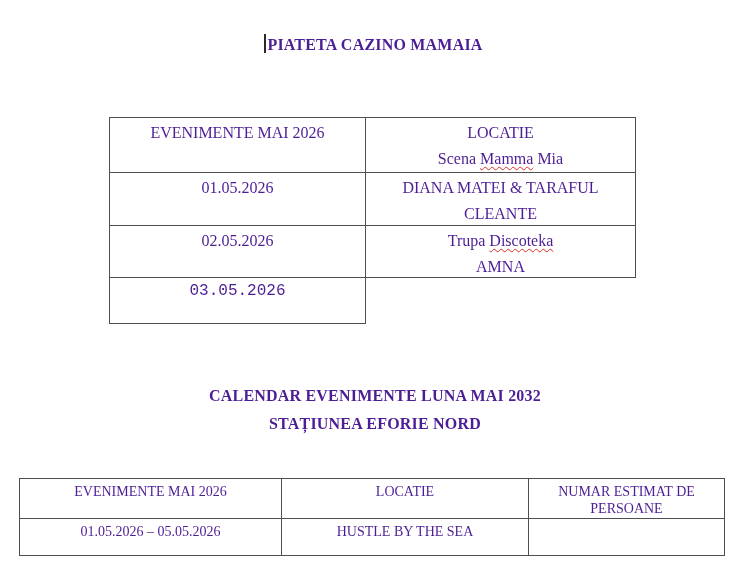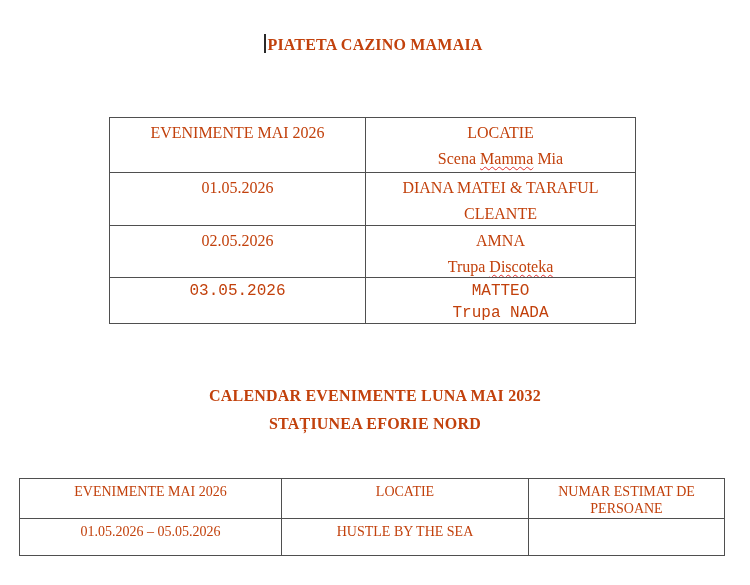--- a/index.html
+++ b/index.html
@@ -1,18 +1,18 @@
 <!DOCTYPE html>
 <html><head>
 <meta charset="utf-8">
 <style>
   html, body { margin:0; padding:0; background:#ffffff; }
   .page {
     position:relative; width:750px; height:585px; background:#ffffff;
-    font-family:"Liberation Serif","DejaVu Serif",serif; color:#c2410c;
+    font-family:"Liberation Serif","DejaVu Serif",serif; color:#4c1d95;
     overflow:hidden;
   }
   .doc-title {
     position:absolute; top:31px; left:0; width:750px; text-align:center;
     font-weight:bold; font-size:16px; line-height:27px; letter-spacing:0.2px;
   }
   .caret {
     position:absolute; left:264px; top:34px; width:1.5px; height:19px;
     background:#2a2a2a; z-index:3;
   }
@@ -72,29 +72,25 @@
     </div>
 
     <div class="cell">01.05.2026</div>
     <div class="cell">
       <div>DIANA MATEI &amp; TARAFUL CLEANTE</div>
 
     </div>
 
     <div class="cell">02.05.2026</div>
     <div class="cell">
+      <div><span>Trupa </span><span class="sq">Discoteka</span><span></span></div>
       <div>AMNA</div>
-      <div><span>Trupa </span><span class="sq">Discoteka</span><span></span></div>
     </div>
 
     <div class="cell tight">03.05.2026</div>
-    <div class="cell tight">
-      <div>MATTEO</div>
-      <div><span>Trupa NADA</span></div>
-    </div>
 
   </div>
 
   <div class="section-heading">
     <div>CALENDAR EVENIMENTE LUNA MAI 2032</div>
     <div>STAȚIUNEA EFORIE NORD</div>
   </div>
 
   <div class="tbl t2">
 

